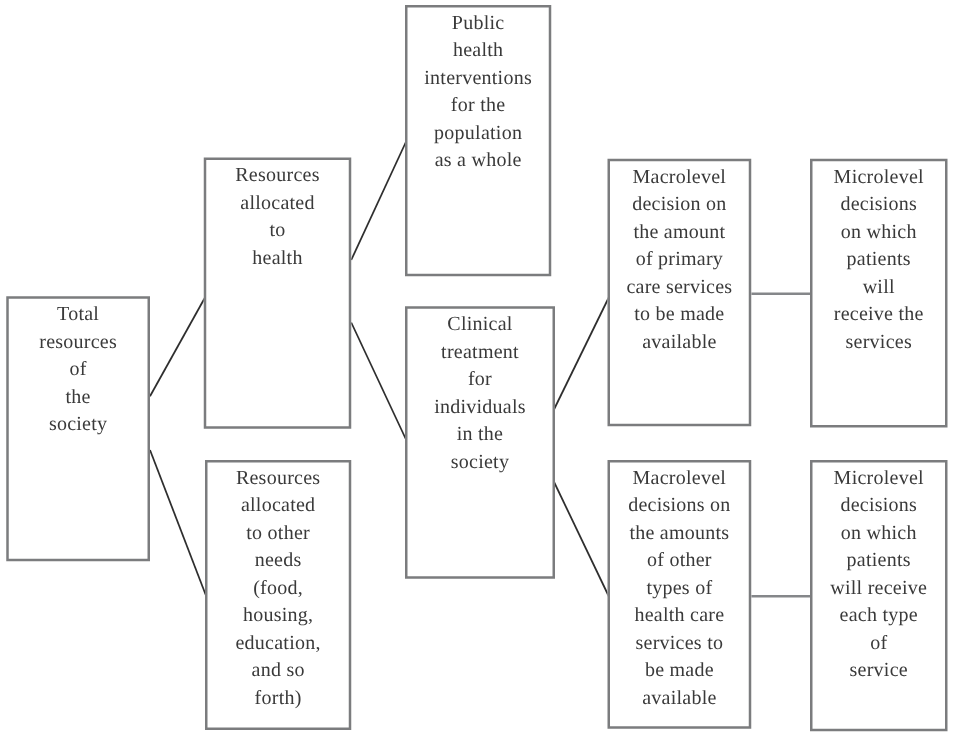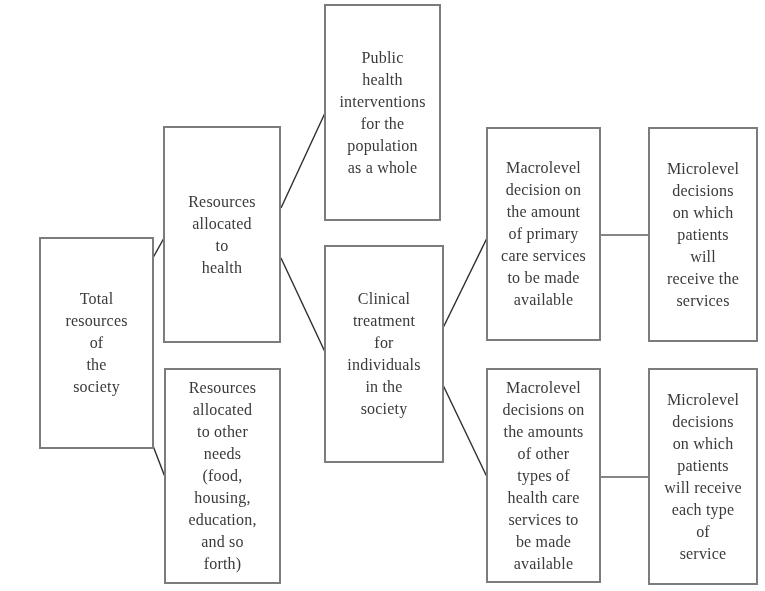--- a/index.html
+++ b/index.html
@@ -21,21 +21,21 @@
     top: 0;
     width: 765px;
     height: 591px;
   }
   .node {
     position: absolute;
     box-sizing: border-box;
     border: 2px solid #7b7c7e;
     background: #ffffff;
     display: flex;
-    align-items: center;
+    align-items: flex-start;
     justify-content: center;
     text-align: center;
   }
   .node-text {
     white-space: pre-line;
     font-size: 16px;
     line-height: 22px;
     color: #3a3a3a;
     letter-spacing: 0.2px;
     padding: 2px;
@@ -58,21 +58,21 @@
     <line class="edge" x1="120" y1="317" x2="164" y2="238"></line>
     <line class="edge" x1="120" y1="360" x2="165" y2="477"></line>
     <line class="edge" x1="281" y1="208" x2="325" y2="113"></line>
     <line class="edge" x1="281" y1="258" x2="325" y2="352"></line>
     <line class="edge" x1="442" y1="330" x2="487" y2="238"></line>
     <line class="edge" x1="442" y1="383" x2="487" y2="477"></line>
     <line class="edge-flat" x1="601" y1="235" x2="649" y2="235"></line>
     <line class="edge-flat" x1="601" y1="477" x2="649" y2="477"></line>
   </svg>
 
-  <div class="node" style="left:5px;   top:237px; width:115px; height:212px;margin-left:34px;">
+  <div class="node" style="left:5px;   top:237px; width:115px; height:212px;">
     <span class="node-text">Total
 resources
 of
 the
 society</span>
   </div>
 
   <div class="node" style="left:163px; top:126px; width:118px; height:217px;">
     <span class="node-text">Resources
 allocated

